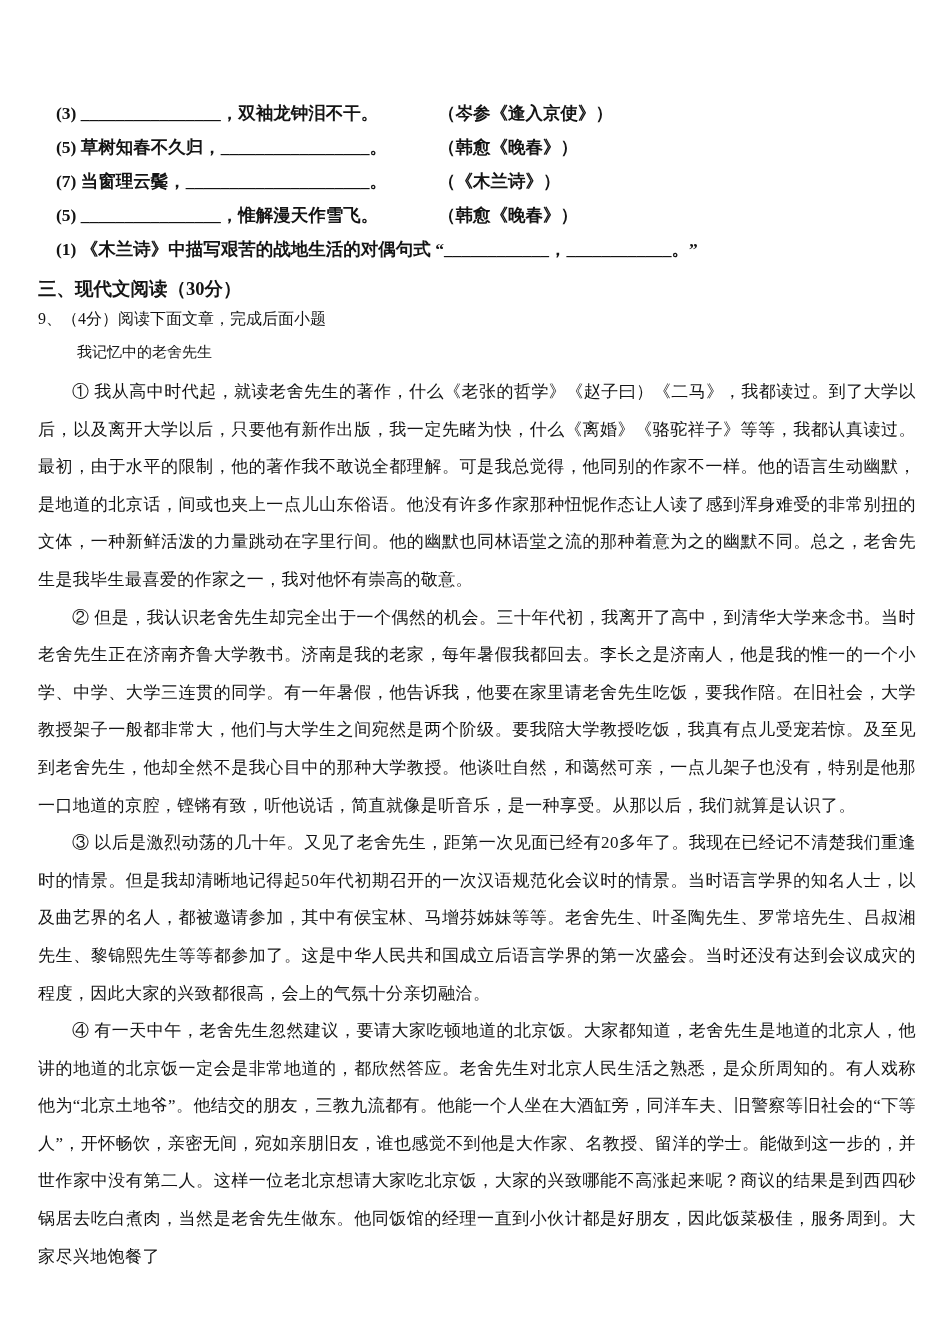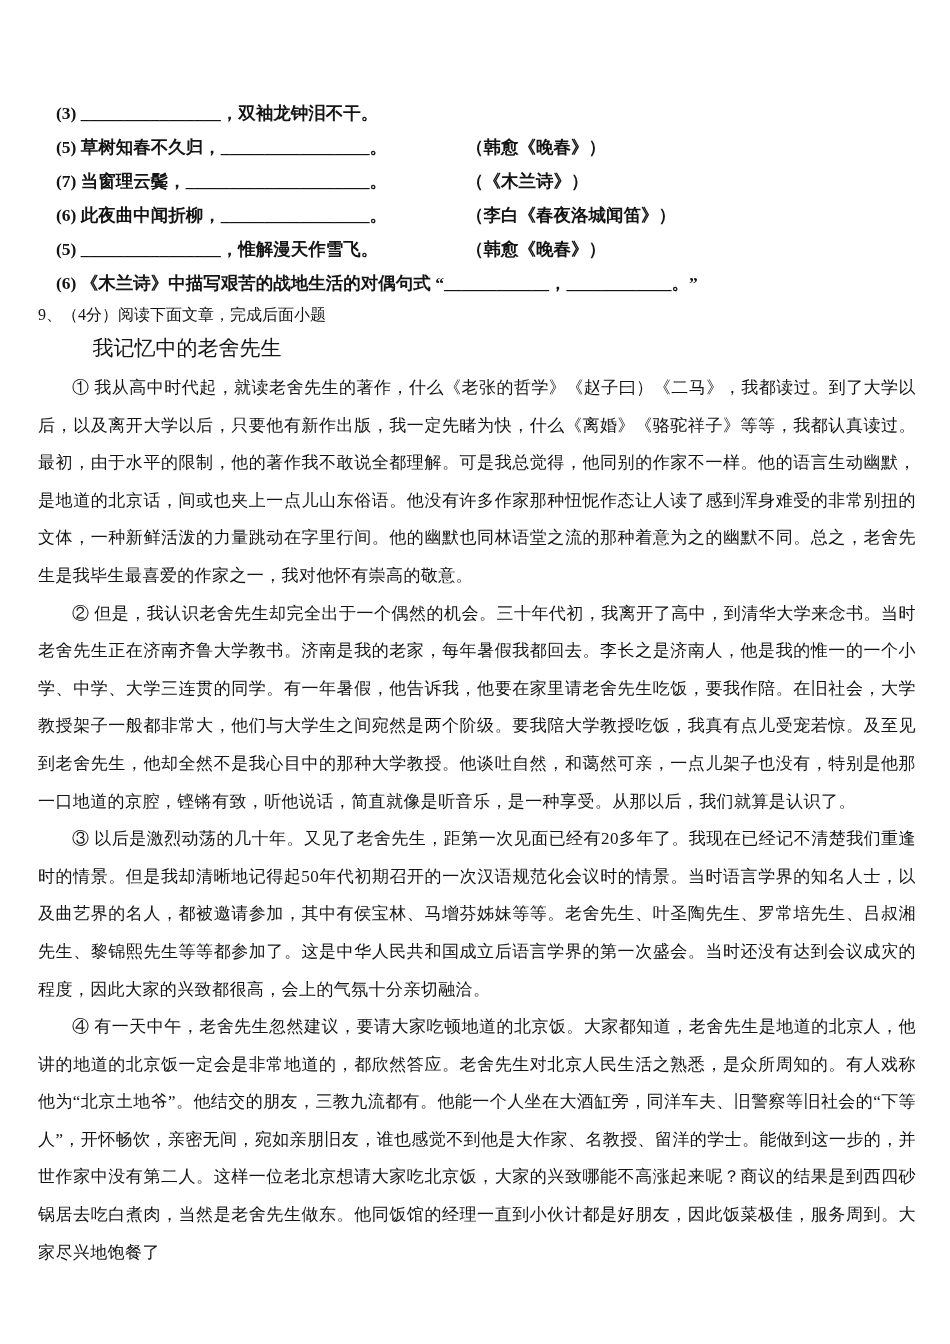--- a/index.html
+++ b/index.html
@@ -23,42 +23,41 @@
   .q-list { }
   .q-row {
     display: flex;
     align-items: baseline;
     height: 34px;
     line-height: 34px;
     padding-left: 18px;
     font-weight: 700;
     font-size: 17.5px;
     white-space: nowrap;
-    gap: 28px;
   }
   .q-left  { flex: 0 0 382px; overflow: visible; }
   .q-source { flex: 0 0 auto; }
   .q-row.full { display: block; }
   
   .section-header {
     margin-top: 8px;
     font-size: 18.5px;
     font-weight: 700;
     line-height: 30px;
   }
   .reading-intro {
     font-size: 16px;
     line-height: 30px;
     font-weight: 400;
   }
   
   .passage-title {
     margin-left: 2.6em;
     margin-top: 3px;
-    font-size: 21px;
+    font-size: 15px;
     line-height: 30px;
     font-weight: 400;
   }
   .passage {
     margin-top: 6px;
   }
   .para {
     font-size: 17px;
     line-height: 37.6px;
     text-align: justify;
@@ -68,42 +67,40 @@
   }
 </style>
 </head>
 <body>
 
 <div class="page">
 
   <div class="q-list">
     <div class="q-row">
       <span class="q-left">(3) ________________，双袖龙钟泪不干。</span>
+      <span class="q-source">（岑参《逢入京使》）</span>
     </div>
     <div class="q-row">
       <span class="q-left">(5) 草树知春不久归，_________________。</span>
       <span class="q-source">（韩愈《晚春》）</span>
     </div>
     <div class="q-row">
       <span class="q-left">(7) 当窗理云鬓，_____________________。</span>
       <span class="q-source">（《木兰诗》）</span>
     </div>
     <div class="q-row">
-      <span class="q-left">(6) 此夜曲中闻折柳，_________________。</span>
-      <span class="q-source">（李白《春夜洛城闻笛》）</span>
-    </div>
-    <div class="q-row">
       <span class="q-left">(5) ________________，惟解漫天作雪飞。</span>
       <span class="q-source">（韩愈《晚春》）</span>
     </div>
     <div class="q-row full">
-      <span class="q-left">(6) 《木兰诗》中描写艰苦的战地生活的对偶句式 “____________，____________。”</span>
+      <span class="q-left">(1) 《木兰诗》中描写艰苦的战地生活的对偶句式 “____________，____________。”</span>
     </div>
   </div>
 
+  <div class="section-header">三、现代文阅读（30分）</div>
 
   <div class="reading-intro">9、（4分）阅读下面文章，完成后面小题</div>
 
   <div class="passage-title">我记忆中的老舍先生</div>
 
   <div class="passage">
     <p class="para">① 我从高中时代起，就读老舍先生的著作，什么《老张的哲学》《赵子曰）《二马》，我都读过。到了大学以后，以及离开大学以后，只要他有新作出版，我一定先睹为快，什么《离婚》《骆驼祥子》等等，我都认真读过。最初，由于水平的限制，他的著作我不敢说全都理解。可是我总觉得，他同别的作家不一样。他的语言生动幽默，是地道的北京话，间或也夹上一点儿山东俗语。他没有许多作家那种忸怩作态让人读了感到浑身难受的非常别扭的文体，一种新鲜活泼的力量跳动在字里行间。他的幽默也同林语堂之流的那种着意为之的幽默不同。总之，老舍先生是我毕生最喜爱的作家之一，我对他怀有崇高的敬意。</p>
     <p class="para">② 但是，我认识老舍先生却完全出于一个偶然的机会。三十年代初，我离开了高中，到清华大学来念书。当时老舍先生正在济南齐鲁大学教书。济南是我的老家，每年暑假我都回去。李长之是济南人，他是我的惟一的一个小学、中学、大学三连贯的同学。有一年暑假，他告诉我，他要在家里请老舍先生吃饭，要我作陪。在旧社会，大学教授架子一般都非常大，他们与大学生之间宛然是两个阶级。要我陪大学教授吃饭，我真有点儿受宠若惊。及至见到老舍先生，他却全然不是我心目中的那种大学教授。他谈吐自然，和蔼然可亲，一点儿架子也没有，特别是他那一口地道的京腔，铿锵有致，听他说话，简直就像是听音乐，是一种享受。从那以后，我们就算是认识了。</p>
     <p class="para">③ 以后是激烈动荡的几十年。又见了老舍先生，距第一次见面已经有20多年了。我现在已经记不清楚我们重逢时的情景。但是我却清晰地记得起50年代初期召开的一次汉语规范化会议时的情景。当时语言学界的知名人士，以及曲艺界的名人，都被邀请参加，其中有侯宝林、马增芬姊妹等等。老舍先生、叶圣陶先生、罗常培先生、吕叔湘先生、黎锦熙先生等等都参加了。这是中华人民共和国成立后语言学界的第一次盛会。当时还没有达到会议成灾的程度，因此大家的兴致都很高，会上的气氛十分亲切融洽。</p>
     <p class="para">④ 有一天中午，老舍先生忽然建议，要请大家吃顿地道的北京饭。大家都知道，老舍先生是地道的北京人，他讲的地道的北京饭一定会是非常地道的，都欣然答应。老舍先生对北京人民生活之熟悉，是众所周知的。有人戏称他为“北京土地爷”。他结交的朋友，三教九流都有。他能一个人坐在大酒缸旁，同洋车夫、旧警察等旧社会的“下等人”，开怀畅饮，亲密无间，宛如亲朋旧友，谁也感觉不到他是大作家、名教授、留洋的学士。能做到这一步的，并世作家中没有第二人。这样一位老北京想请大家吃北京饭，大家的兴致哪能不高涨起来呢？商议的结果是到西四砂锅居去吃白煮肉，当然是老舍先生做东。他同饭馆的经理一直到小伙计都是好朋友，因此饭菜极佳，服务周到。大家尽兴地饱餐了</p>

